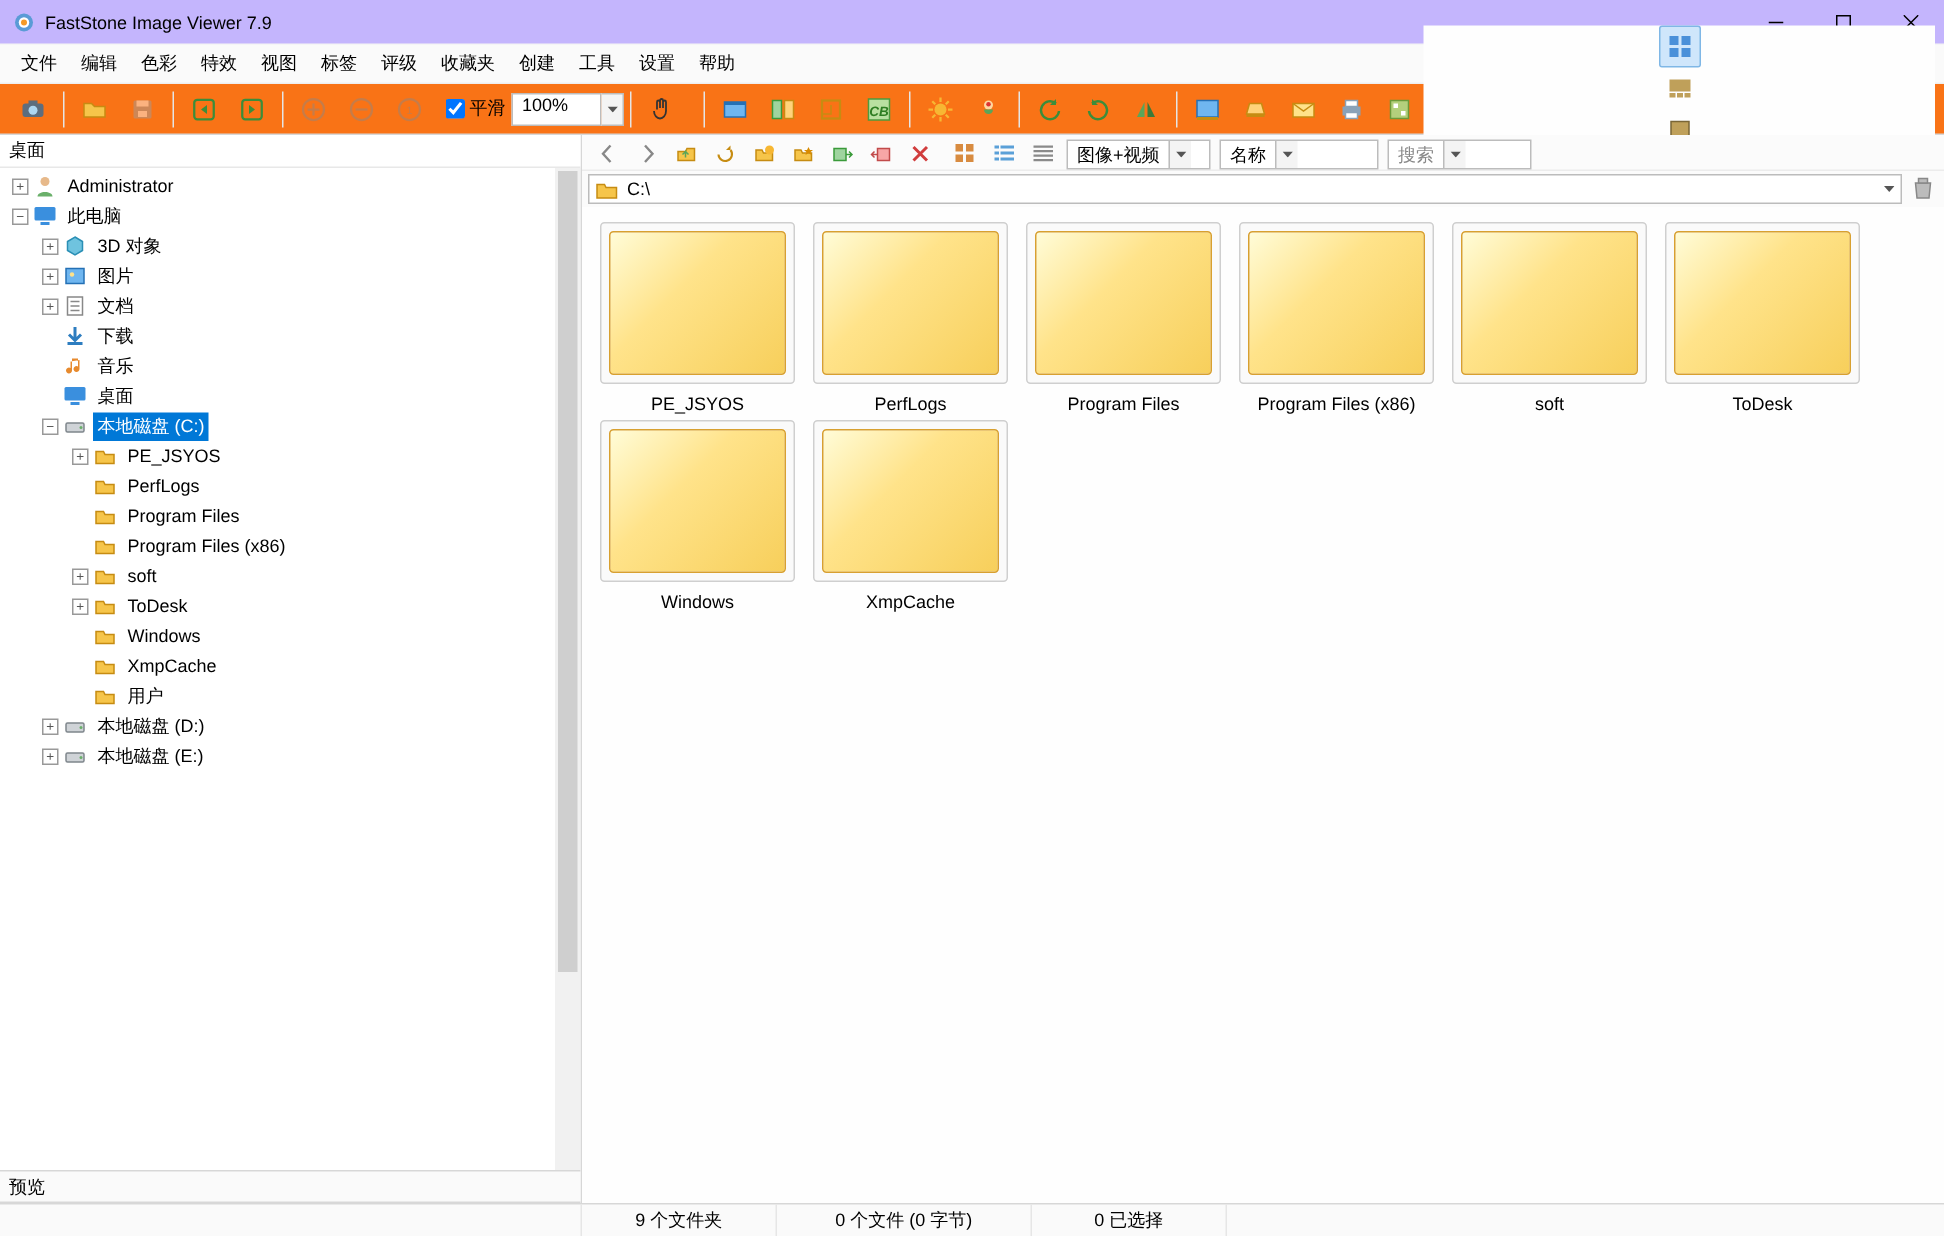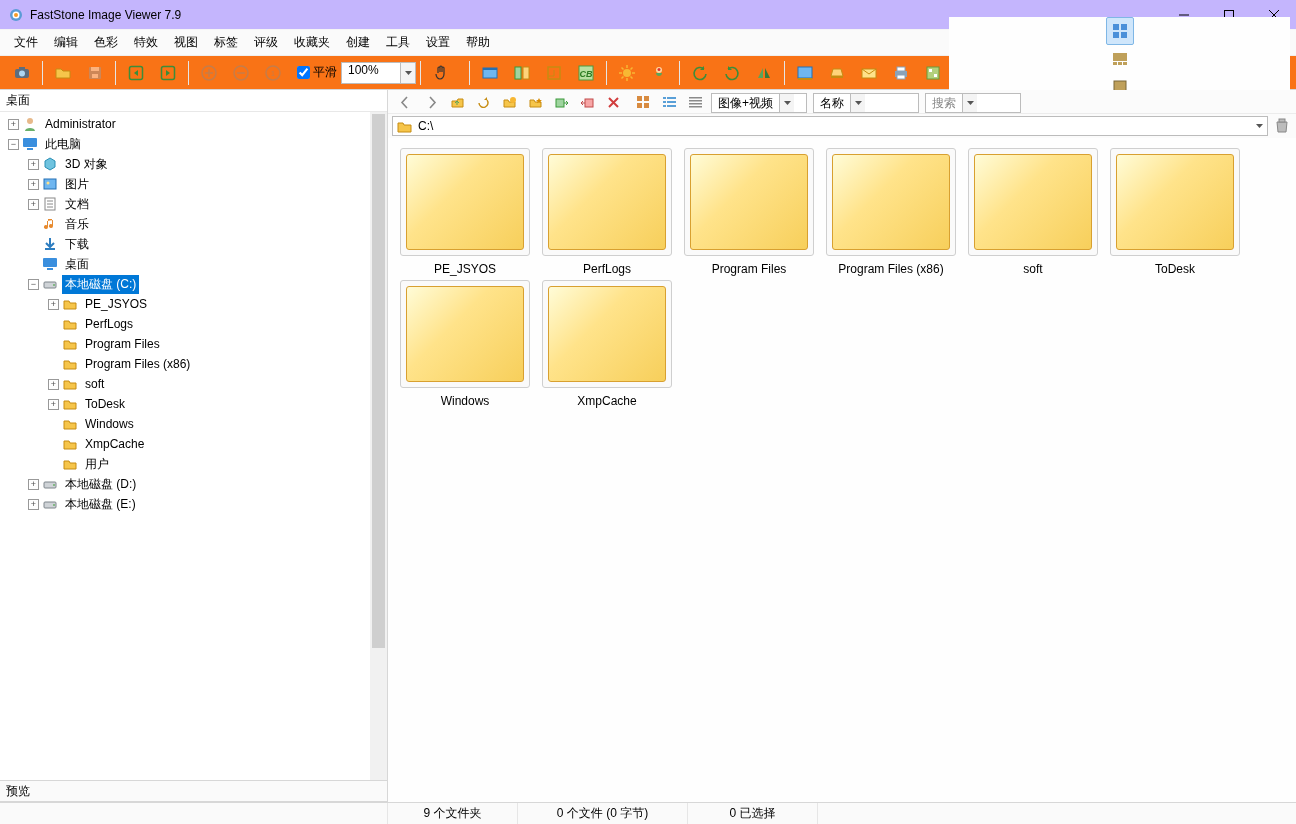--- a/index.html
+++ b/index.html
@@ -360,34 +360,34 @@
               <rect x="3" y="2" width="10" height="12" fill="#fff" stroke="#888"></rect>
               <path d="M5 5h6M5 8h6M5 11h6" stroke="#888"></path>
             </svg>
           </span>
           <span class="lbl">文档</span>
         </div>
         <div class="row" style="padding-left: 28px;">
           <span class="exp blank"></span>
           <span class="ic">
             <svg viewBox="0 0 16 16">
-              <path d="M6 3v8a2 2 0 11-1-1.7V5l6-1v6a2 2 0 11-1-1.7V3z" fill="#e78a2e"></path>
-            </svg>
-          </span>
-          <span class="lbl">音乐</span>
-        </div>
-        <div class="row" style="padding-left: 28px;">
-          <span class="exp blank"></span>
-          <span class="ic">
-            <svg viewBox="0 0 16 16">
               <path d="M8 2v8M4 7l4 4 4-4" stroke="#2d7dc0" stroke-width="2" fill="none"></path>
               <rect x="3" y="12" width="10" height="2" fill="#2d7dc0"></rect>
             </svg>
           </span>
           <span class="lbl">下载</span>
+        </div>
+        <div class="row" style="padding-left: 28px;">
+          <span class="exp blank"></span>
+          <span class="ic">
+            <svg viewBox="0 0 16 16">
+              <path d="M6 3v8a2 2 0 11-1-1.7V5l6-1v6a2 2 0 11-1-1.7V3z" fill="#e78a2e"></path>
+            </svg>
+          </span>
+          <span class="lbl">音乐</span>
         </div>
         <div class="row" style="padding-left: 28px;">
           <span class="exp blank"></span>
           <span class="ic">
             <svg viewBox="0 0 16 16">
               <rect x="1" y="2" width="14" height="9" rx="1" fill="#3a8fde"></rect>
               <rect x="5" y="12" width="6" height="2" fill="#3a8fde"></rect>
             </svg>
           </span>
           <span class="lbl">桌面</span>

